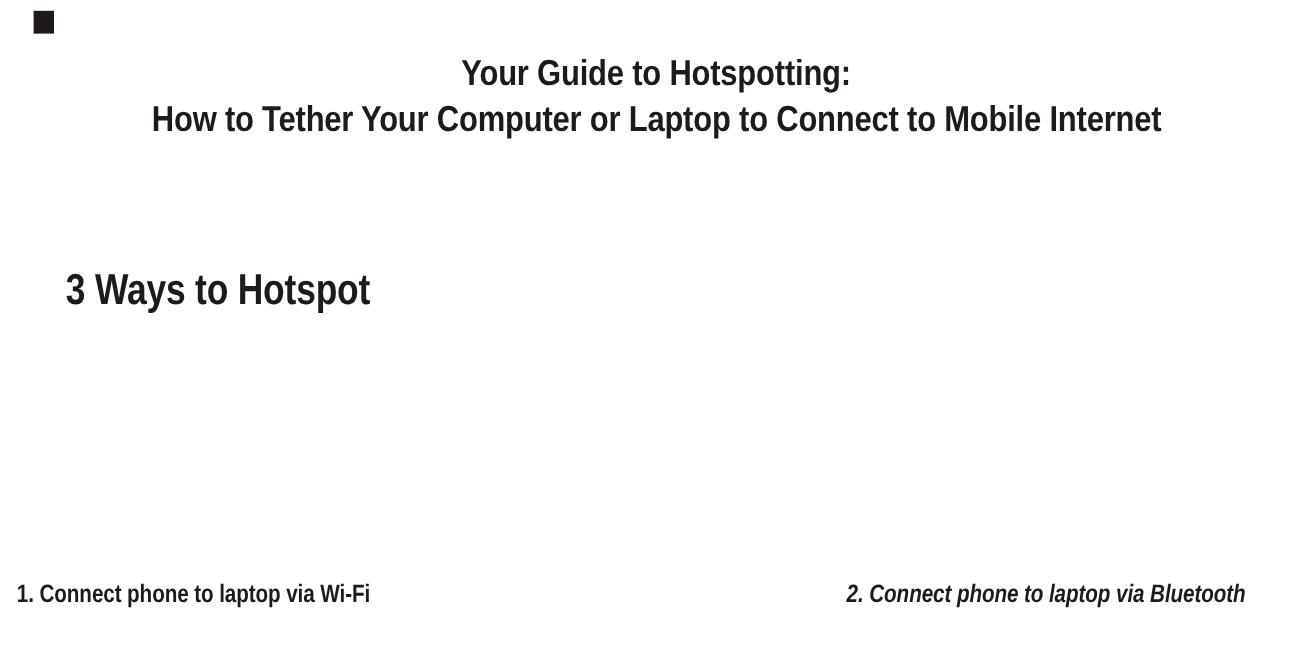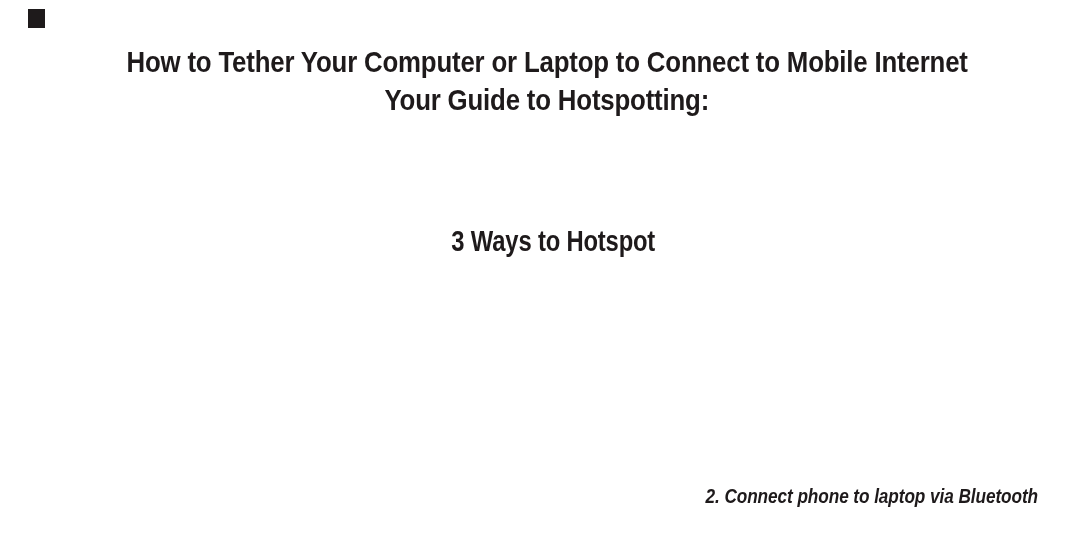--- a/index.html
+++ b/index.html
@@ -47,23 +47,23 @@
     transform-origin: center top;
     letter-spacing: -0.2px;
   }
 
   
   .section-heading {
     position: absolute;
     top: 221px;
     left: 27px;
     right: 0;
-    text-align: center;
+    text-align: left;
     font-weight: 700;
-    font-size: 29px;
+    font-size: 36px;
     line-height: 40px;
     white-space: nowrap;
   }
   .section-heading > span {
     display: inline-block;
     transform: scaleX(0.82);
     transform-origin: center top;
     letter-spacing: -0.2px;
   }
 
@@ -90,30 +90,33 @@
 </style>
 </head>
 <body>
 
 <div class="canvas">
 
   <div class="corner-mark"></div>
 
   <div class="title-block">
     <div class="title-line">
-      <span>How to Tether Your Computer or Laptop to Connect to Mobile Internet</span>
+      <span>Your Guide to Hotspotting:</span>
     </div>
     <div class="title-line">
-      <span>Your Guide to Hotspotting:</span>
+      <span>How to Tether Your Computer or Laptop to Connect to Mobile Internet</span>
     </div>
   </div>
 
   <div class="section-heading">
     <span>3 Ways to Hotspot</span>
   </div>
 
+  <div class="step step-1">
+    <span>1. Connect phone to laptop via Wi-Fi</span>
+  </div>
 
   <div class="step step-2">
     <span>2. Connect phone to laptop via Bluetooth</span>
   </div>
 
 
 </div>
 
 </body></html>

